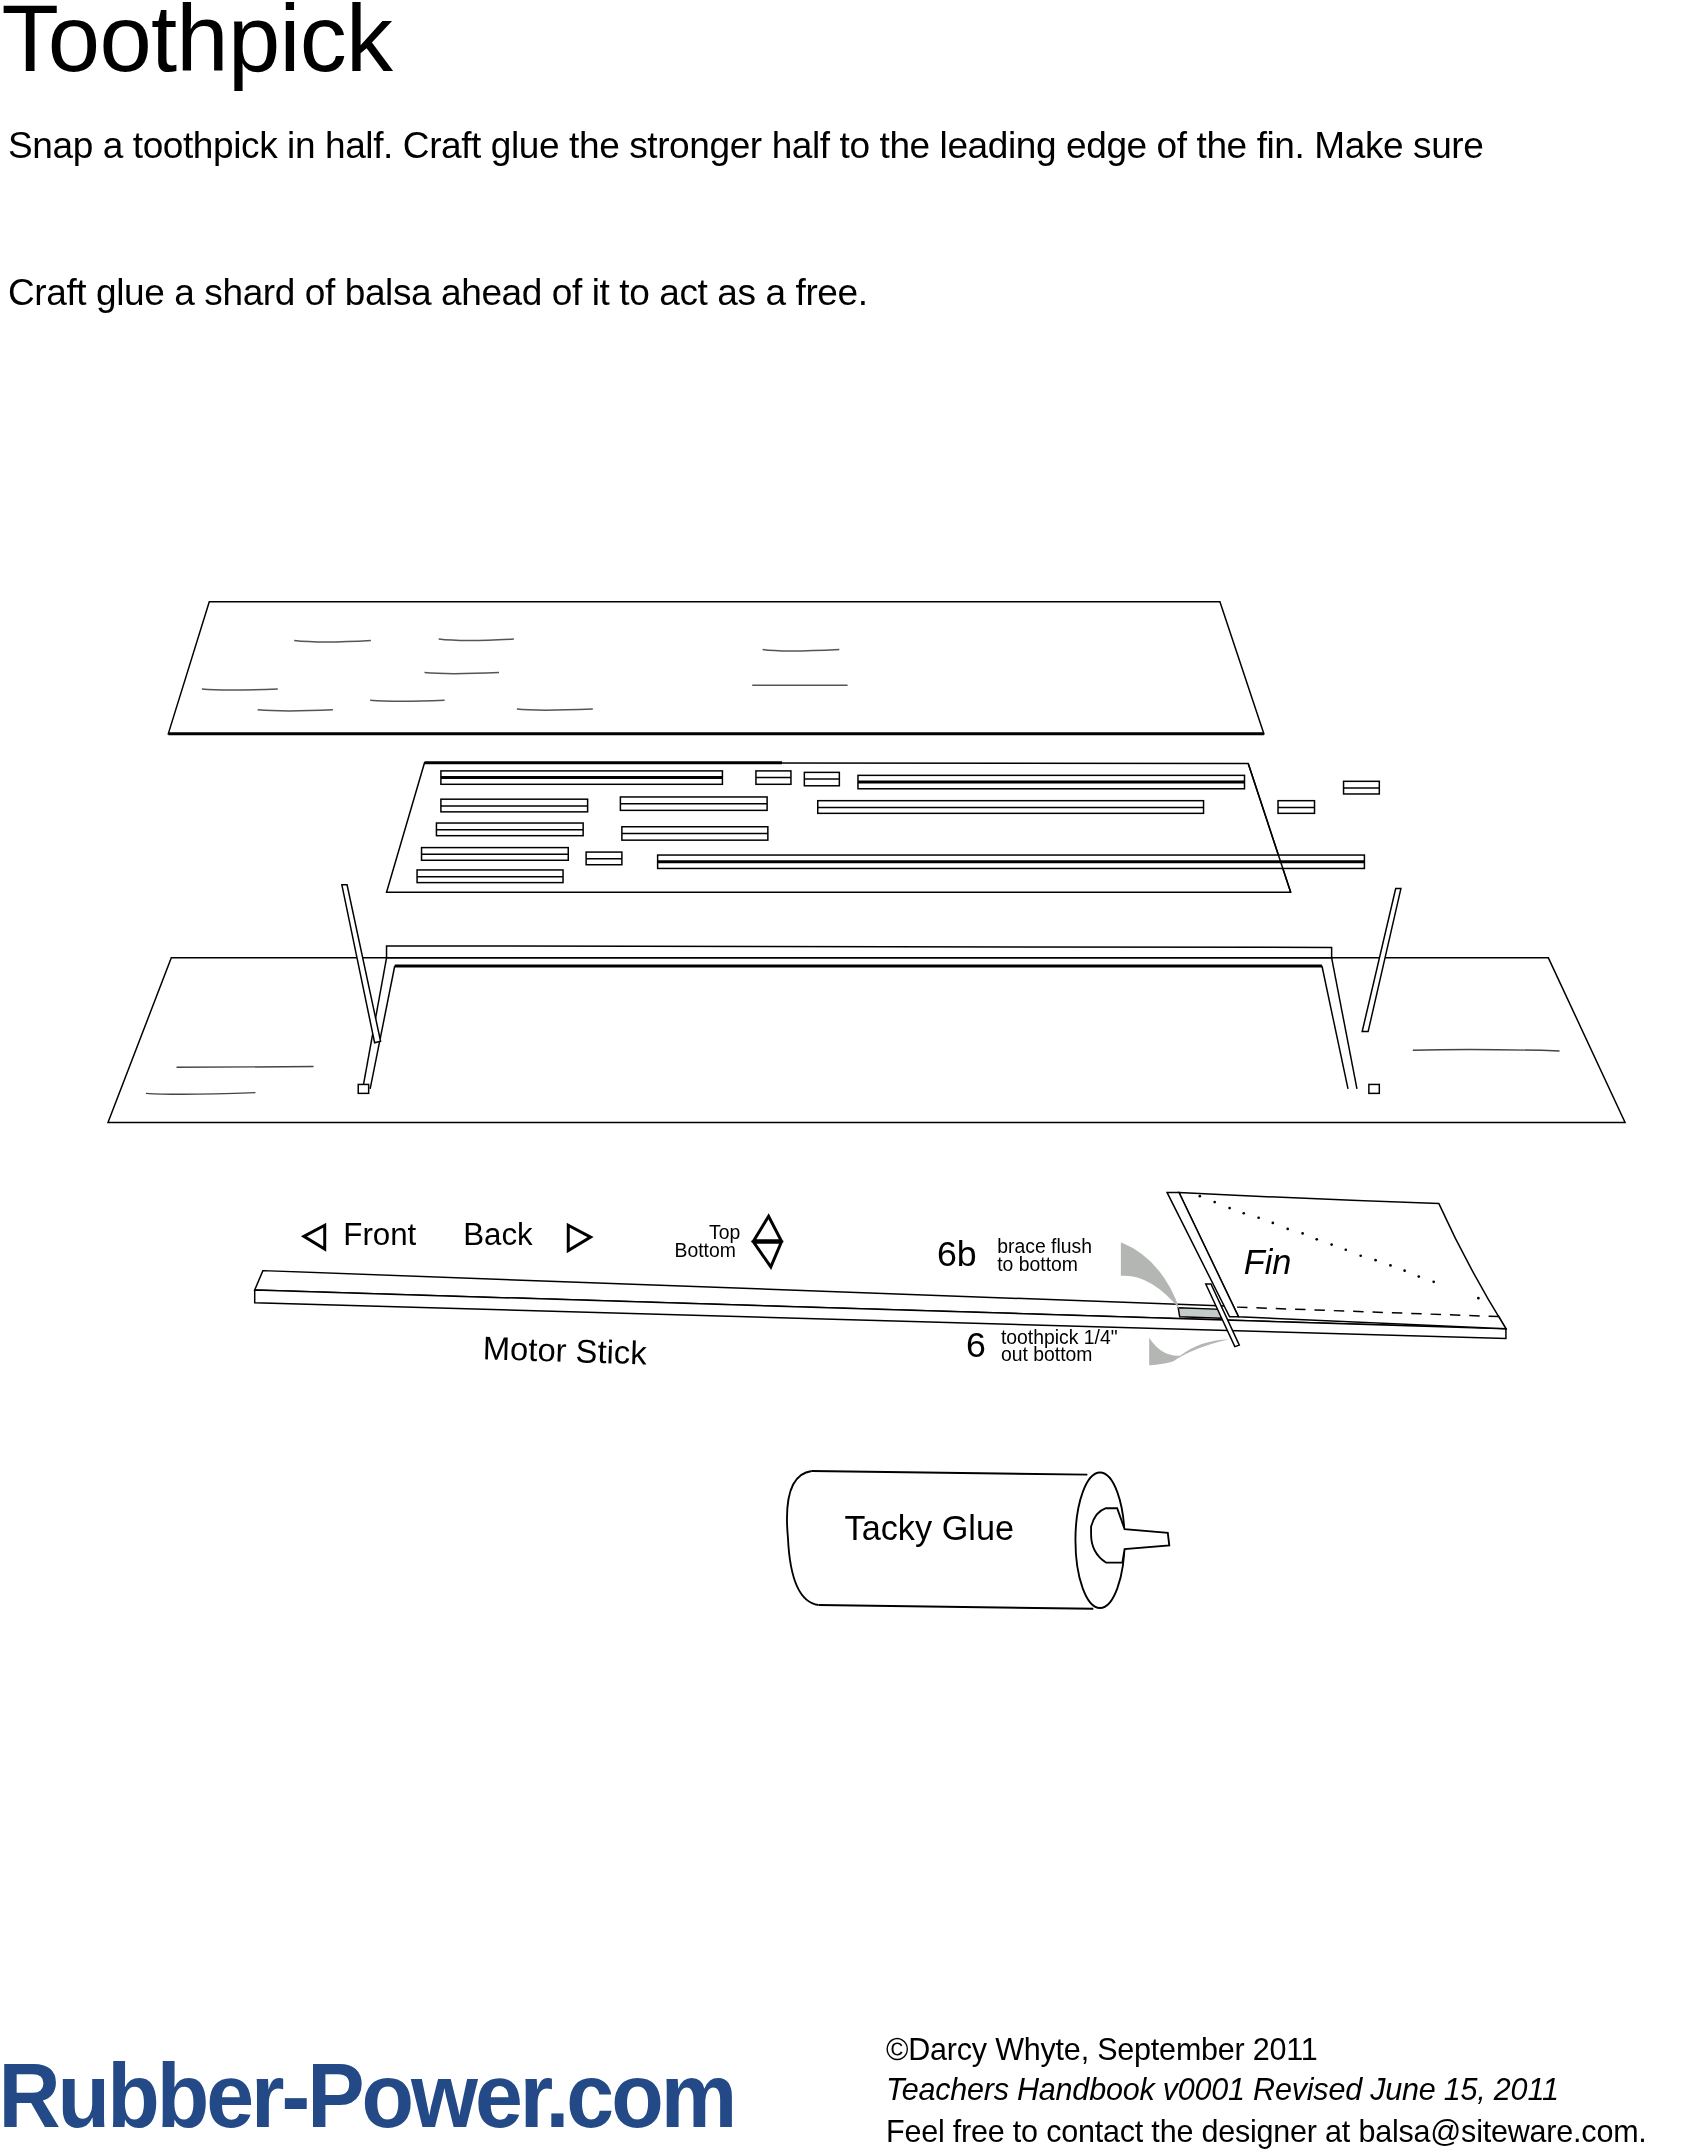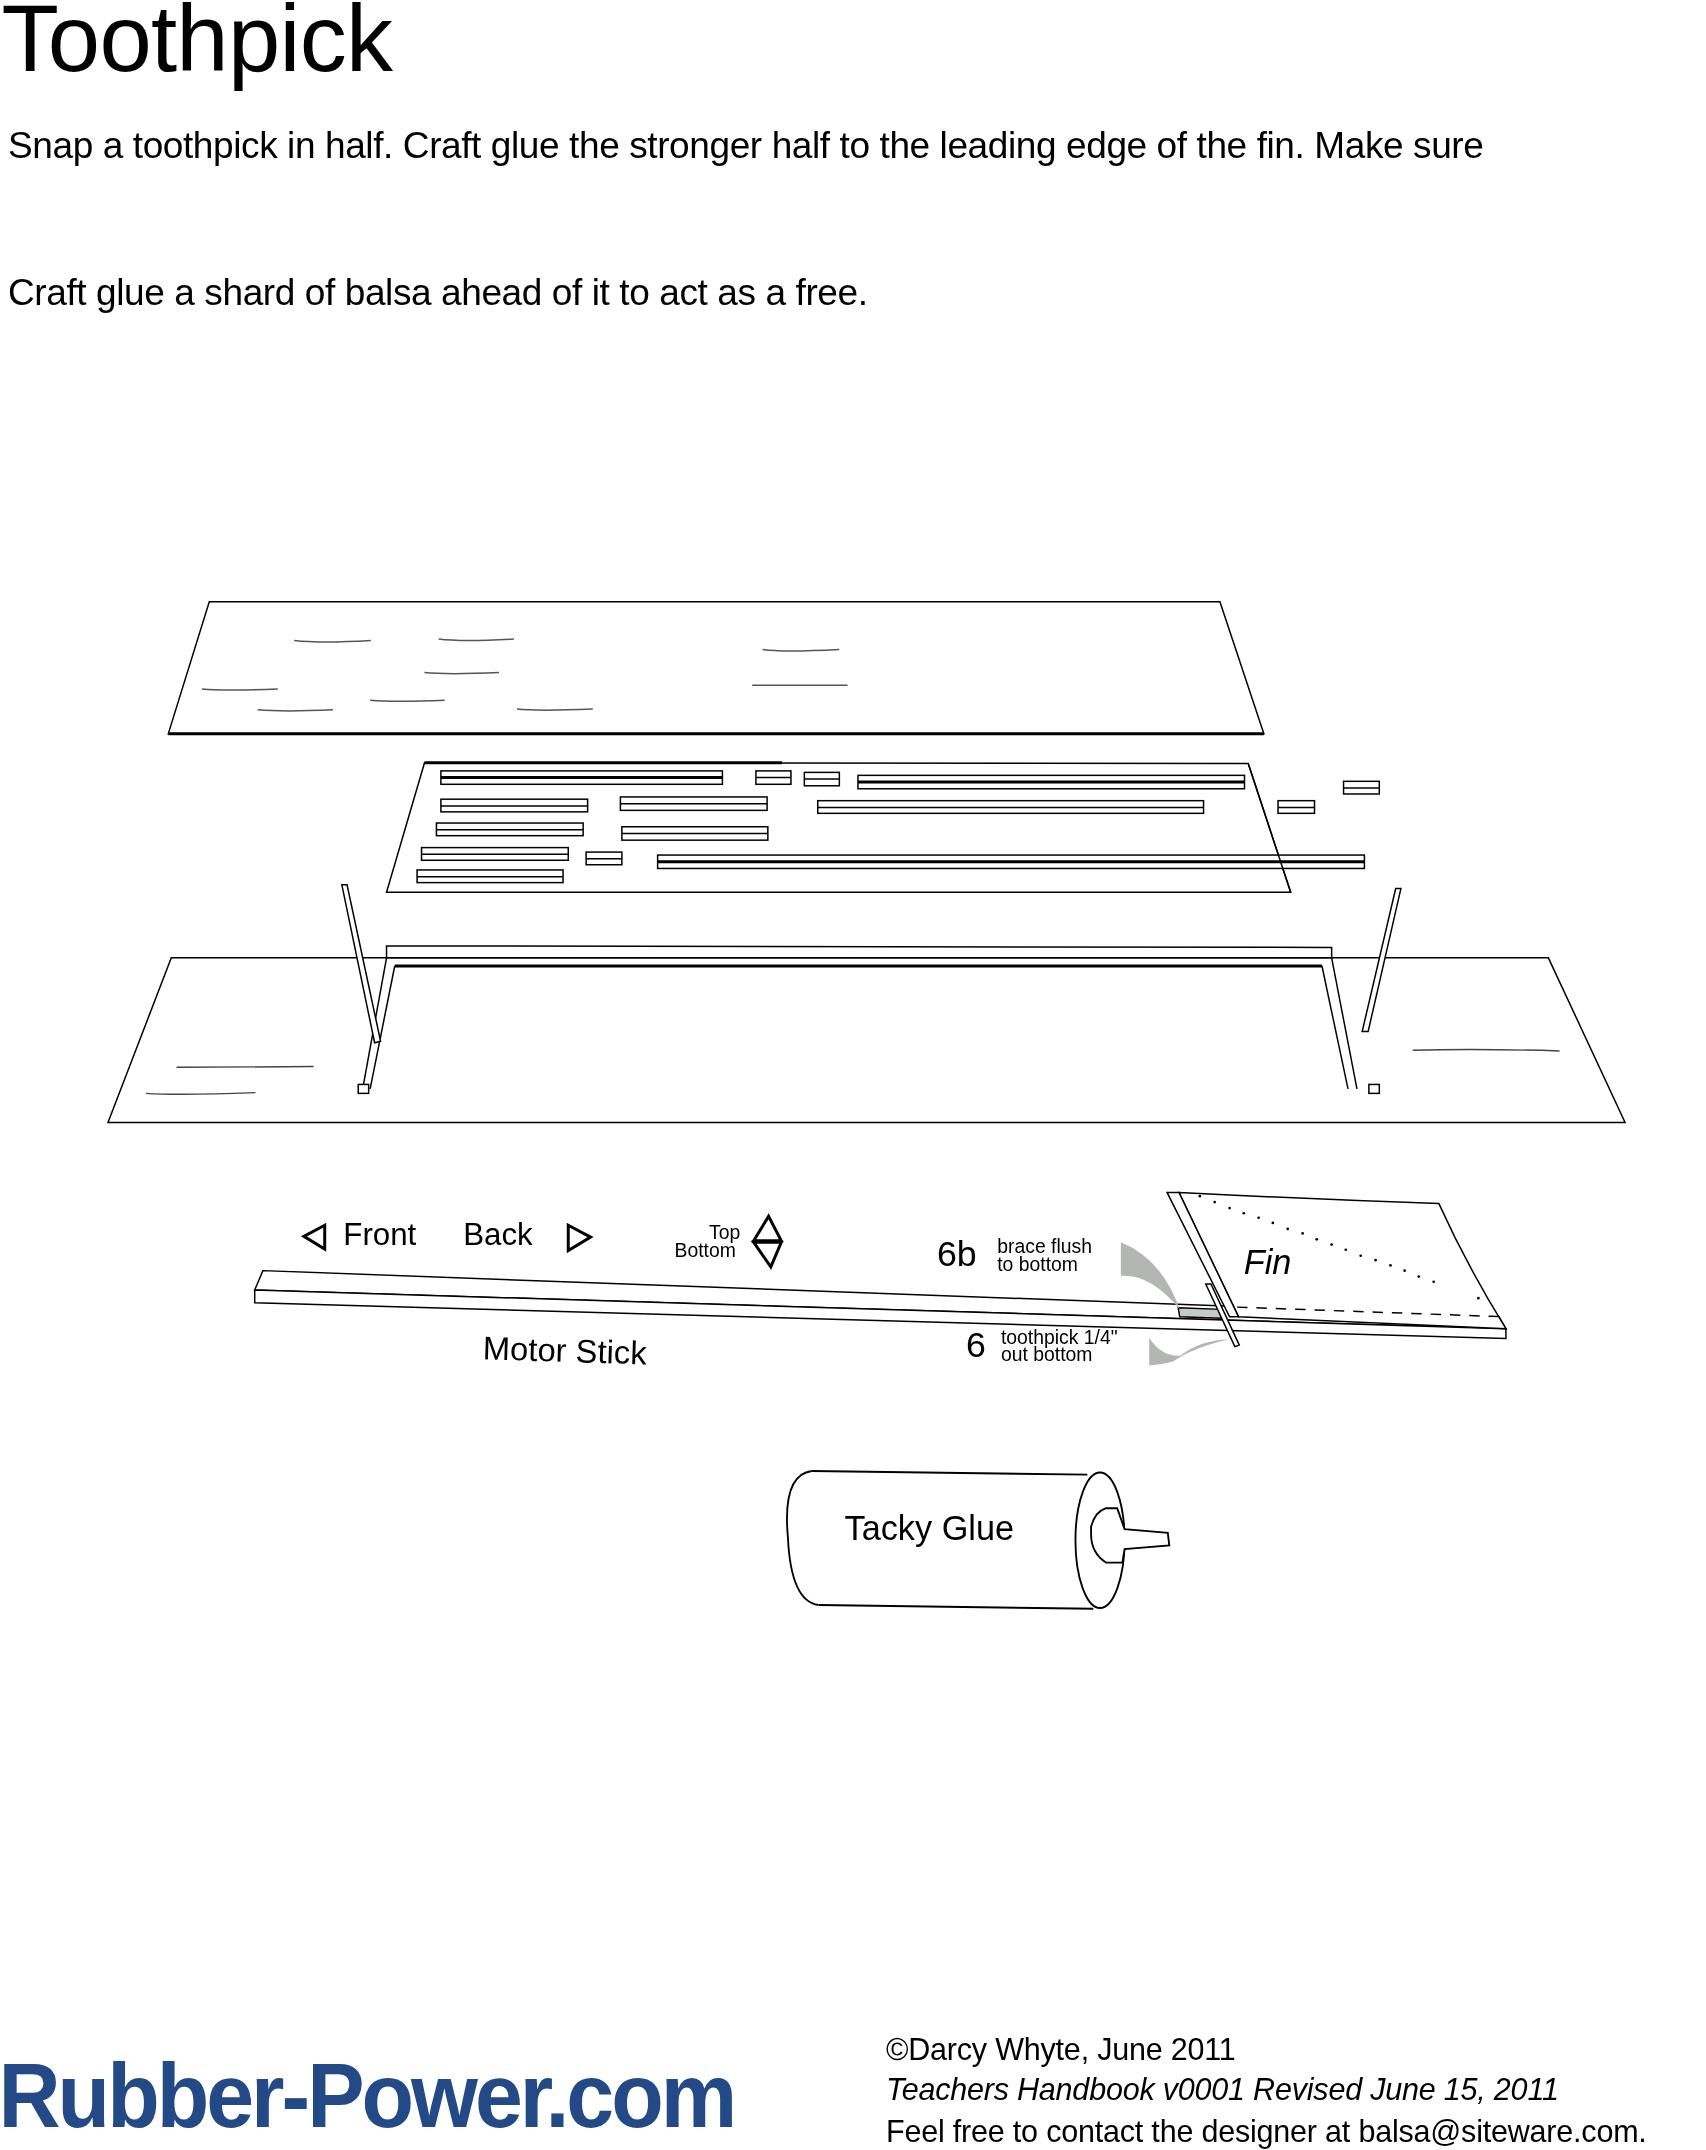--- a/index.html
+++ b/index.html
@@ -169,16 +169,16 @@
   <g fill="none" stroke="#000" stroke-width="2.5">
     <path d="M1090,1975 L1460,1980 M1099,2155 L1468,2160"></path>
     <path d="M1090,1975 Q1050,1980 1058,2065 Q1062,2150 1099,2155"></path>
     <ellipse cx="1477" cy="2068" rx="33" ry="91"></ellipse>
     <path d="M1465,2050 Q1470,2030 1485,2025 L1500,2025 L1510,2053 L1568,2058 L1570,2075 L1510,2080 L1507,2098 L1485,2098 Q1465,2085 1465,2060 Z" fill="#fff"></path>
   </g>
   <text class="lbl" x="1134" y="2068" font-size="46">Tacky Glue</text>
 </svg>
 
 <div class="logo">Rubber-Power.com</div>
-<div class="foot" id="f1">©Darcy Whyte, June 2011</div>
+<div class="foot" id="f1">©Darcy Whyte, September 2011</div>
 <div class="foot" id="f2">Teachers Handbook v0001 Revised June 15, 2011</div>
 <div class="foot" id="f3">Feel free to contact the designer at balsa@siteware.com.</div>
 
 
 </body></html>

